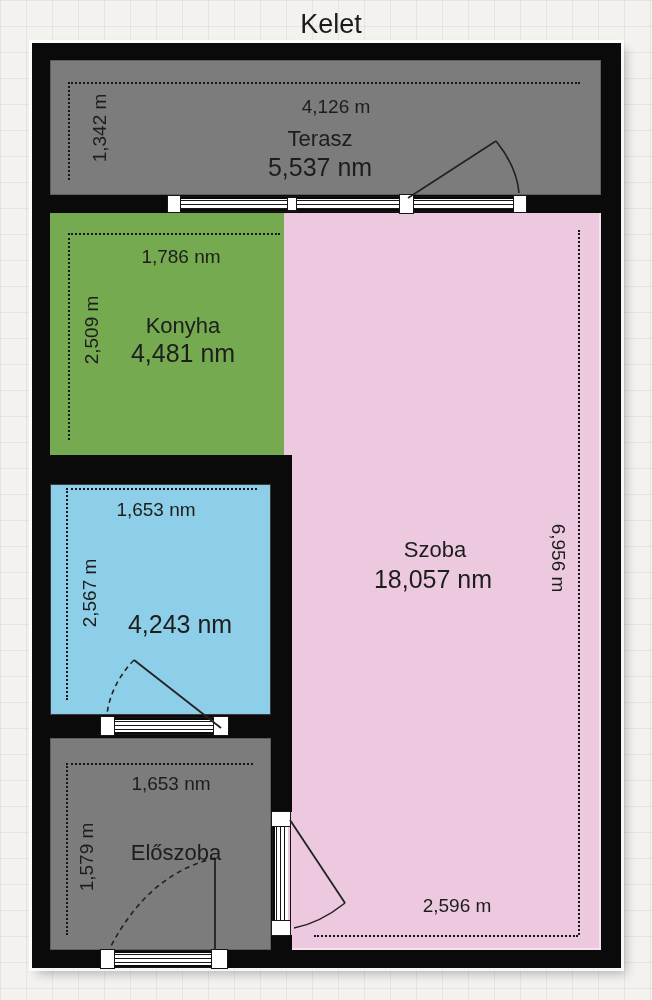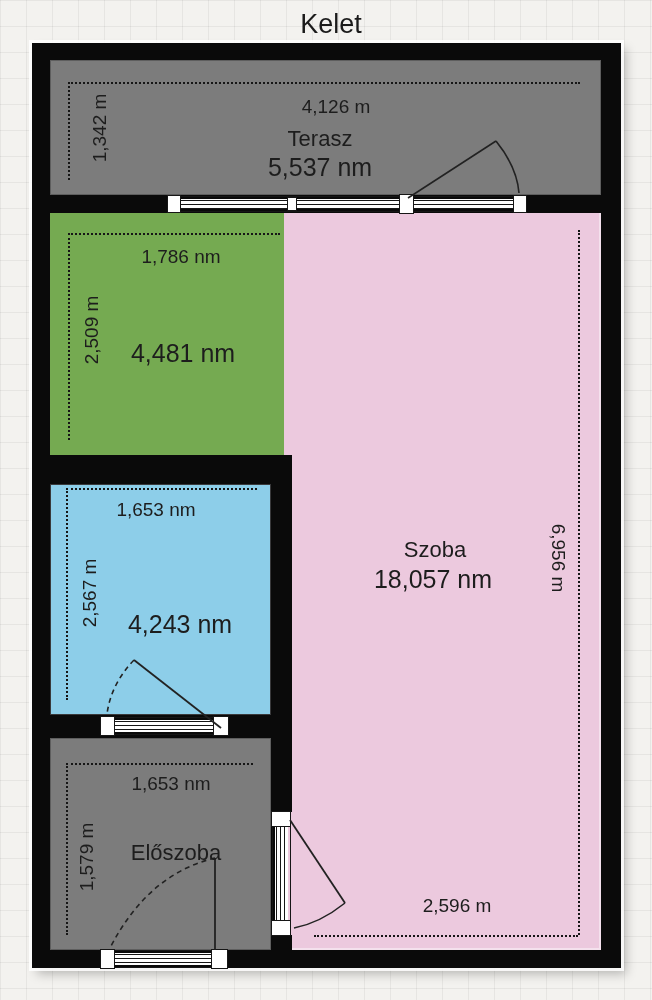--- a/index.html
+++ b/index.html
@@ -133,20 +133,21 @@
     <path d="M215,858 L215,950" stroke="#222" stroke-width="1.8" fill="none"></path>
     <path d="M215,858 Q148,874 110,948" stroke="#222" stroke-width="1.6" stroke-dasharray="5,4" fill="none"></path>
   </svg>
 
   <div class="lbl dim" style="left:320px;top:107px;margin-left:16px;">4,126 m</div>
   <div class="lbl name" style="left:320px;top:139px;">Terasz</div>
   <div class="lbl area" style="left:320px;top:167px;">5,537 nm</div>
   <div class="lbl dim rot-ccw" style="left:100px;top:128px;">1,342 m</div>
 
   <div class="lbl dim" style="left:181px;top:257px;">1,786 nm</div>
+  <div class="lbl name" style="left:183px;top:326px;">Konyha</div>
   <div class="lbl area" style="left:183px;top:353px;">4,481 nm</div>
   <div class="lbl dim rot-ccw" style="left:92px;top:330px;">2,509 m</div>
 
   <div class="lbl dim" style="left:156px;top:510px;">1,653 nm</div>
   <div class="lbl area" style="left:180px;top:624px;">4,243 nm</div>
   <div class="lbl dim rot-ccw" style="left:90px;top:593px;">2,567 m</div>
 
   <div class="lbl dim" style="left:171px;top:784px;">1,653 nm</div>
   <div class="lbl name" style="left:176px;top:853px;">Előszoba</div>
   <div class="lbl dim rot-ccw" style="left:87px;top:857px;">1,579 m</div>

